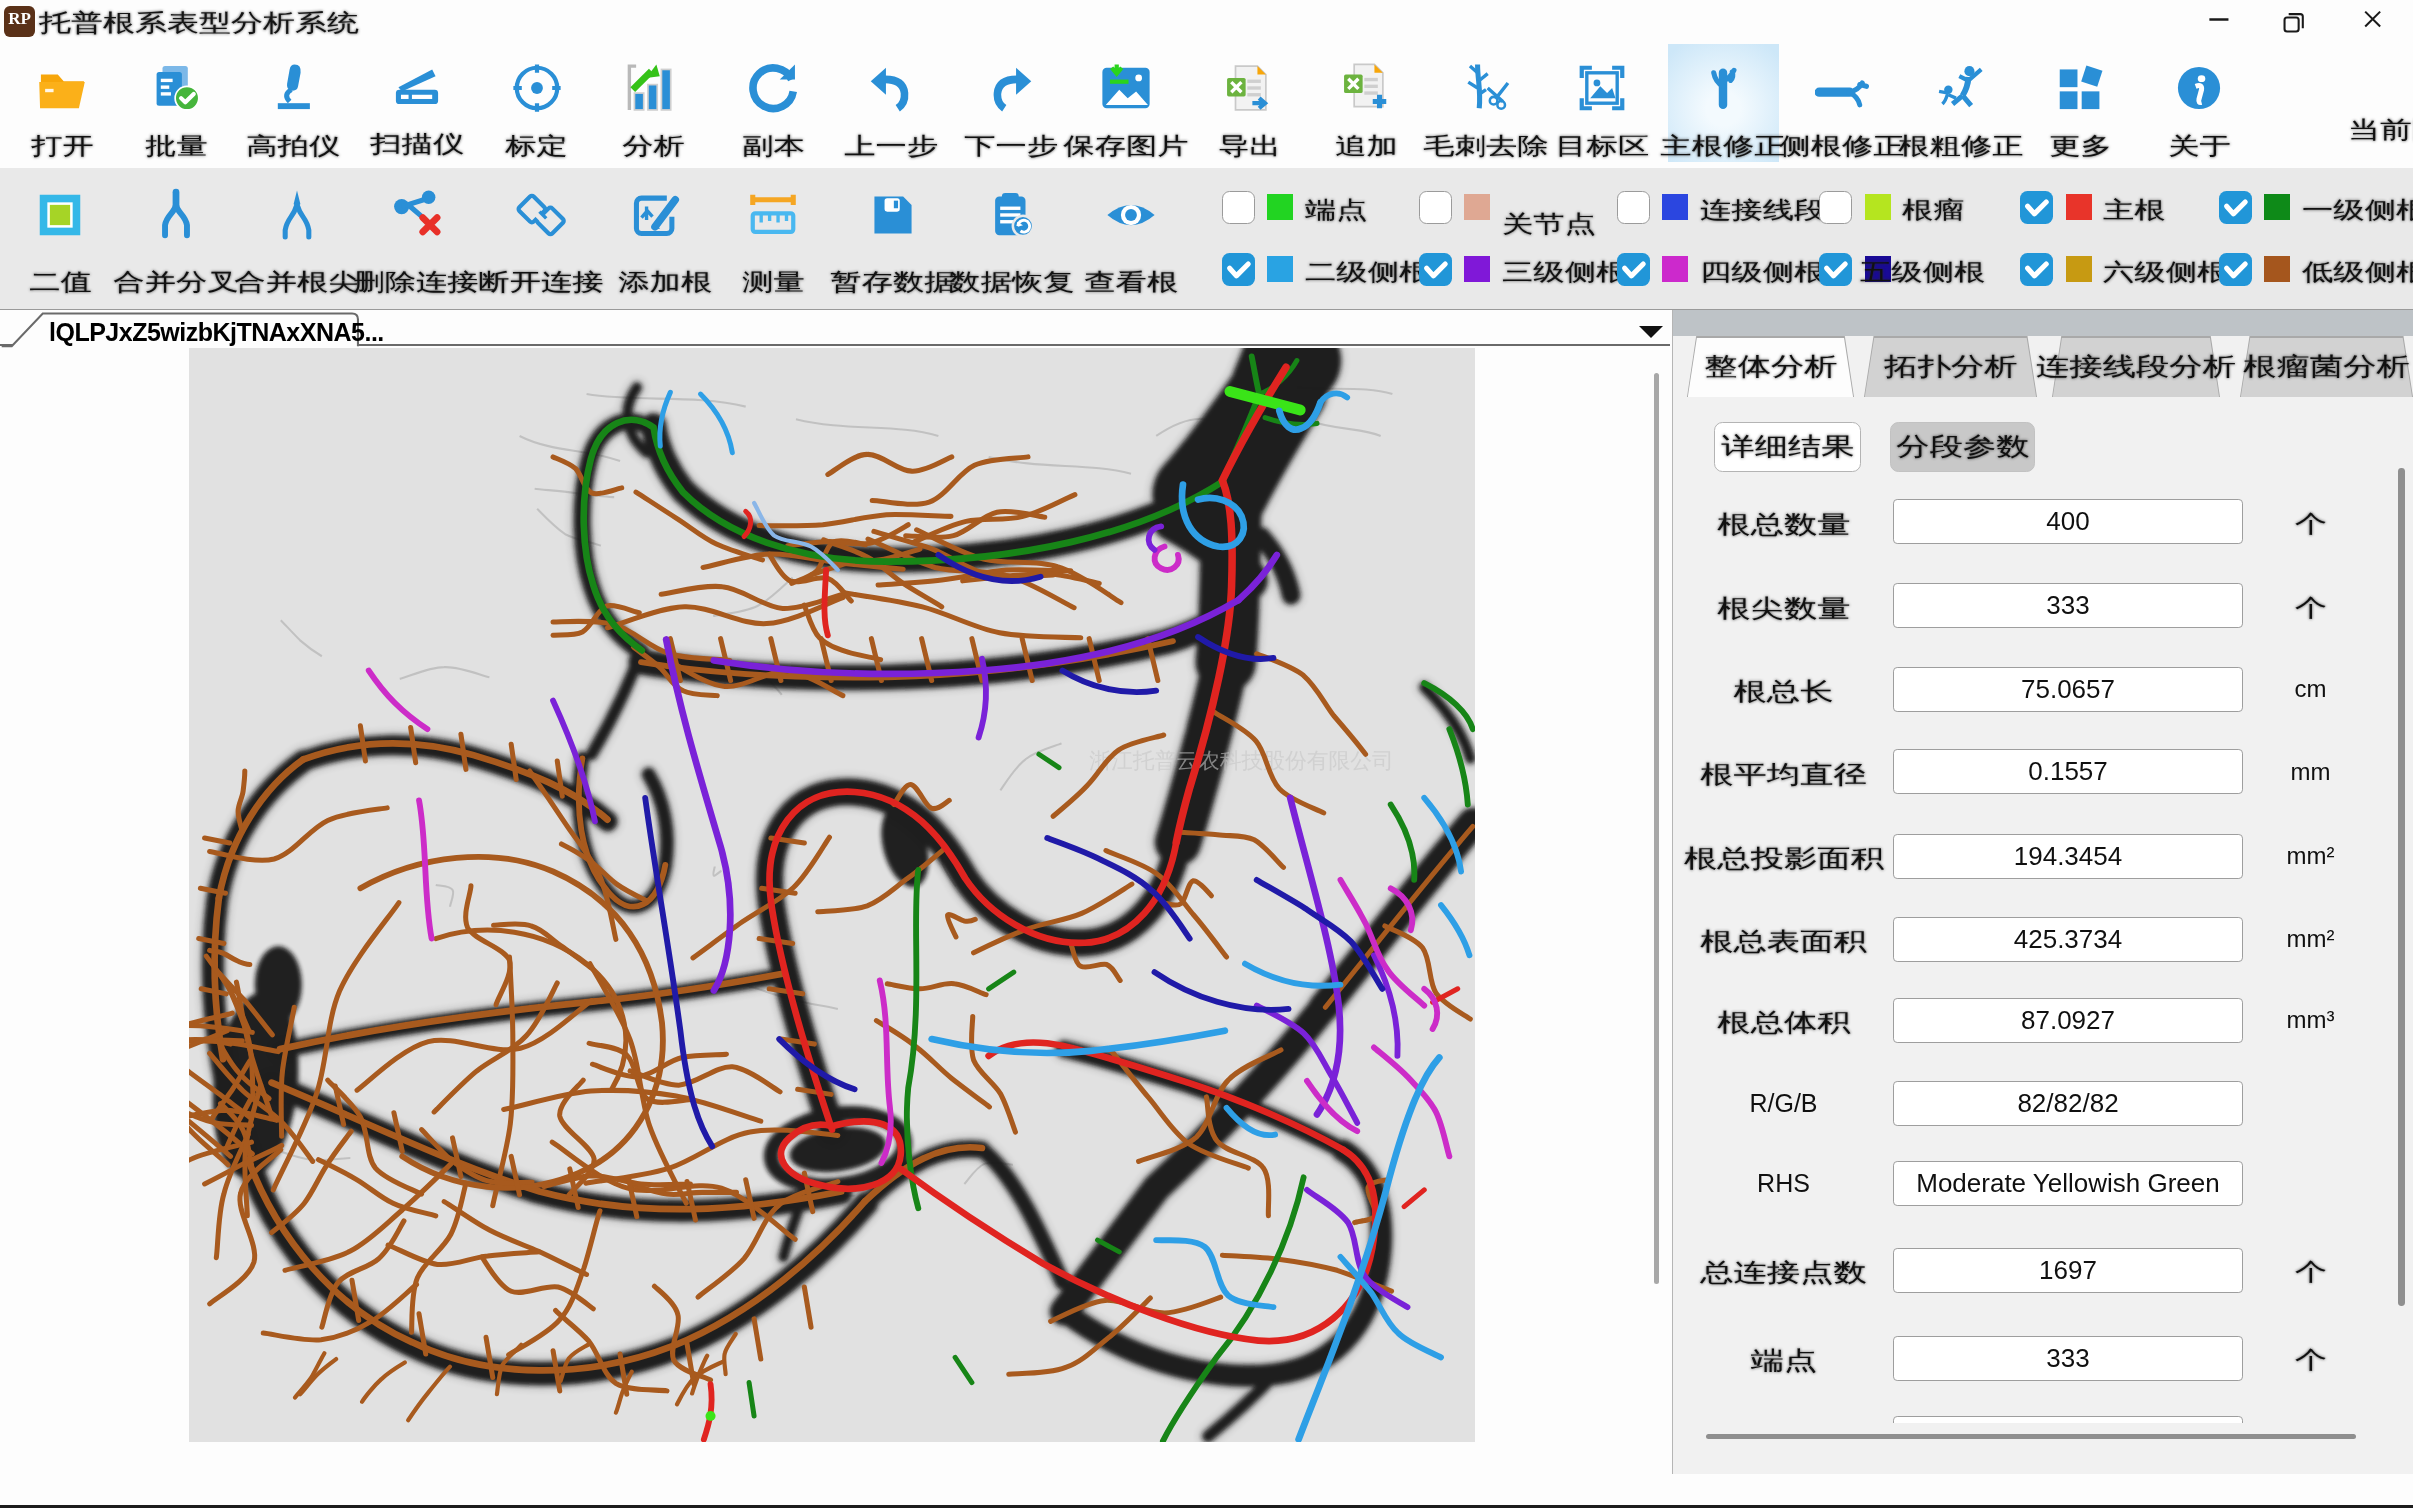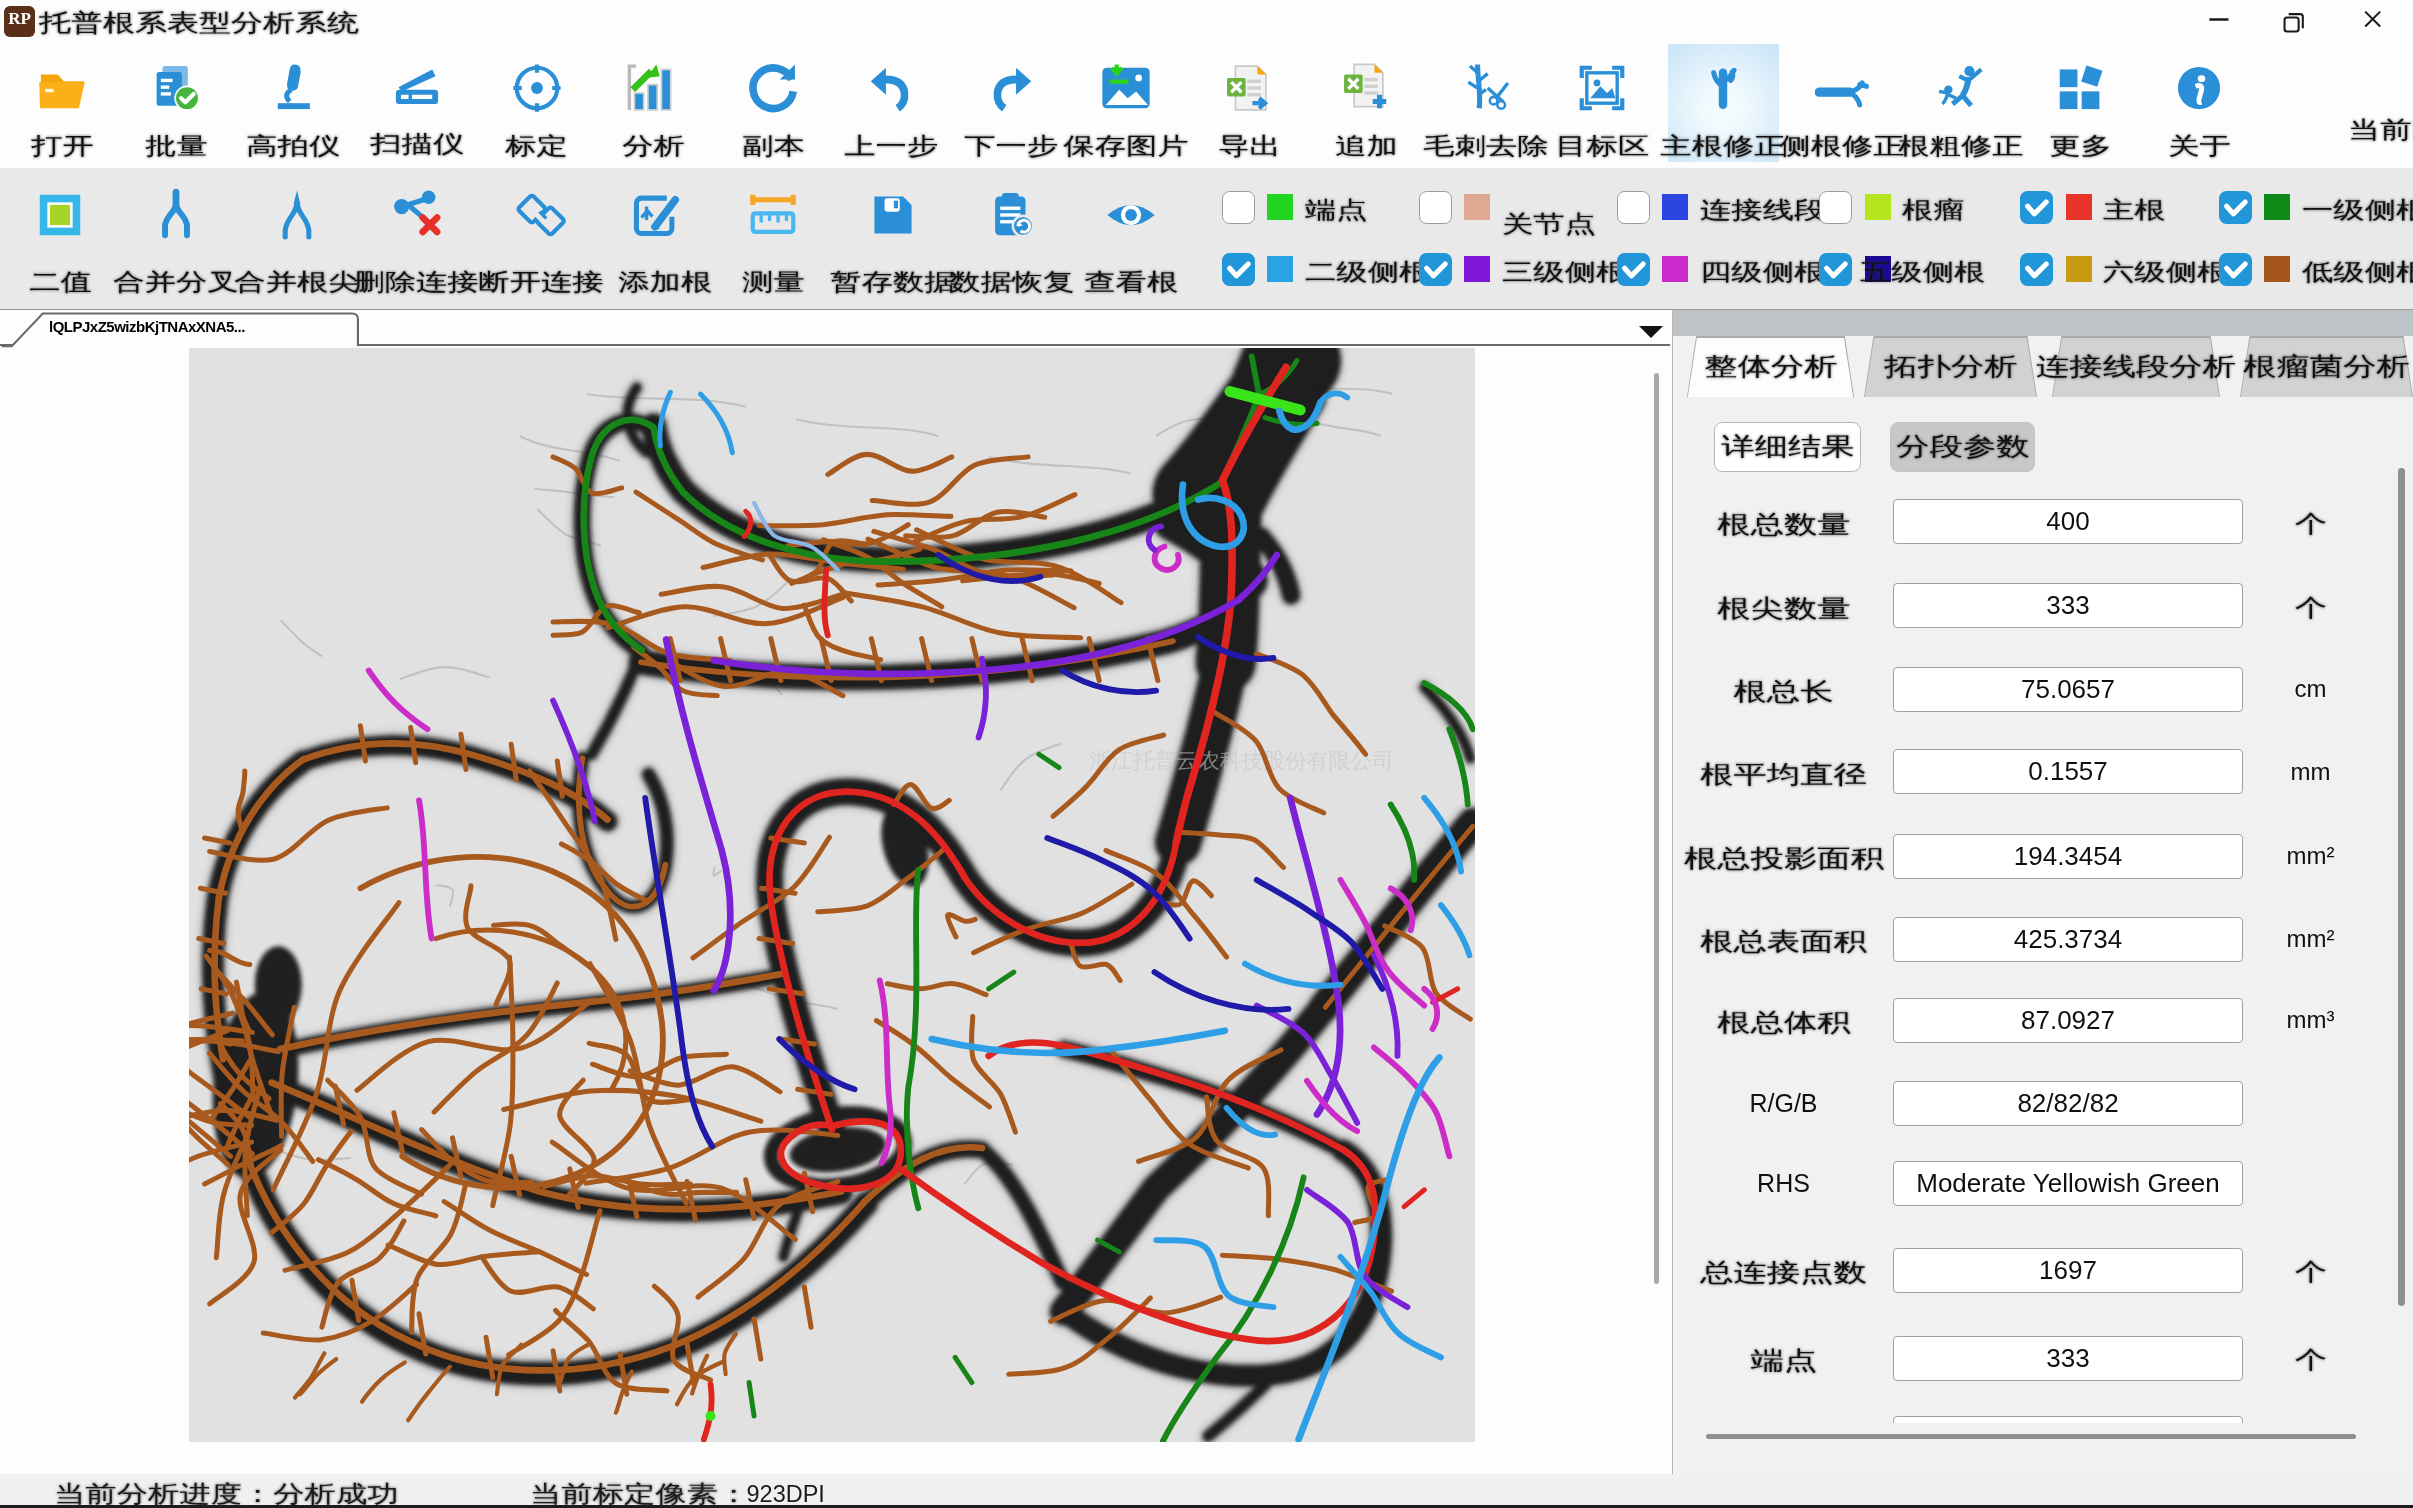--- a/index.html
+++ b/index.html
@@ -323,21 +323,21 @@
         </svg></div>
 <div class="sw" style="left:2264px;top:256px;background:#a5561d"></div>
 <div class="cklbl" style="left:2302px;top:256px"><span class="cjl">低级侧根</span></div>
 </div>
 
 <div id="tabbar"></div>
 <div id="tabline"></div>
 <svg style="position:absolute;left:0;top:310px;z-index:3" width="394" height="38" viewBox="0 0 470 45">
 <path d="M2 43 L14 43 L51 4 L420 4 Q427 4 427 11 L427 43" fill="#fdfdfd" stroke="#6a6a6a" stroke-width="2.5"></path>
 </svg>
-<div style="position:absolute;left:49px;top:318px;z-index:4;font-weight:bold;font-size:15px;letter-spacing:-0.5px;color:#000">lQLPJxZ5wizbKjTNAxXNA5...</div>
+<div style="position:absolute;left:49px;top:318px;z-index:4;font-weight:bold;font-size:25px;letter-spacing:-0.5px;color:#000">lQLPJxZ5wizbKjTNAxXNA5...</div>
 <div id="ddarrow"></div>
 
 <div id="imgarea">
 <svg width="1286" height="1094" viewBox="0 0 1534 1306" style="position:absolute;left:0;top:0">
 <defs>
           <filter id="bf" x="-30%" y="-30%" width="160%" height="160%">
             <feGaussianBlur stdDeviation="2.4"></feGaussianBlur>
           </filter>
           <filter id="bf2" x="-30%" y="-30%" width="160%" height="160%">
             <feGaussianBlur stdDeviation="4"></feGaussianBlur>
@@ -742,20 +742,16 @@
 <div class="frow-lbl" style="top:1344px"><span class="cj">端点</span></div>
 <div class="fbox" style="top:1336px;line-height:42px">333</div>
 <div class="funit" style="top:1344px"><span class="cj">个</span></div>
 <div style="position:absolute;left:1893px;top:1416px;width:350px;height:6.7px;overflow:hidden">
         <div style="width:350px;height:45px;background:#fff;border:1.7px solid #9e9e9e;border-radius:4.2px"></div>
       </div>
 </div>
 <div id="vscroll"></div>
 <div id="hscroll"></div>
 
-<div id="status">
-  <div style="position:absolute;left:54px;top:4.2px"><span class="cjl">当前分析进度：分析成功</span></div>
-  <div style="position:absolute;left:530px;top:4.2px"><span class="cjl">当前标定像素：</span><span style="margin-left:52px">923DPI</span></div>
+<div id="botline"></div>
+
 </div>
-<div id="botline"></div>
-
-</div>
 
 
 </body></html>

